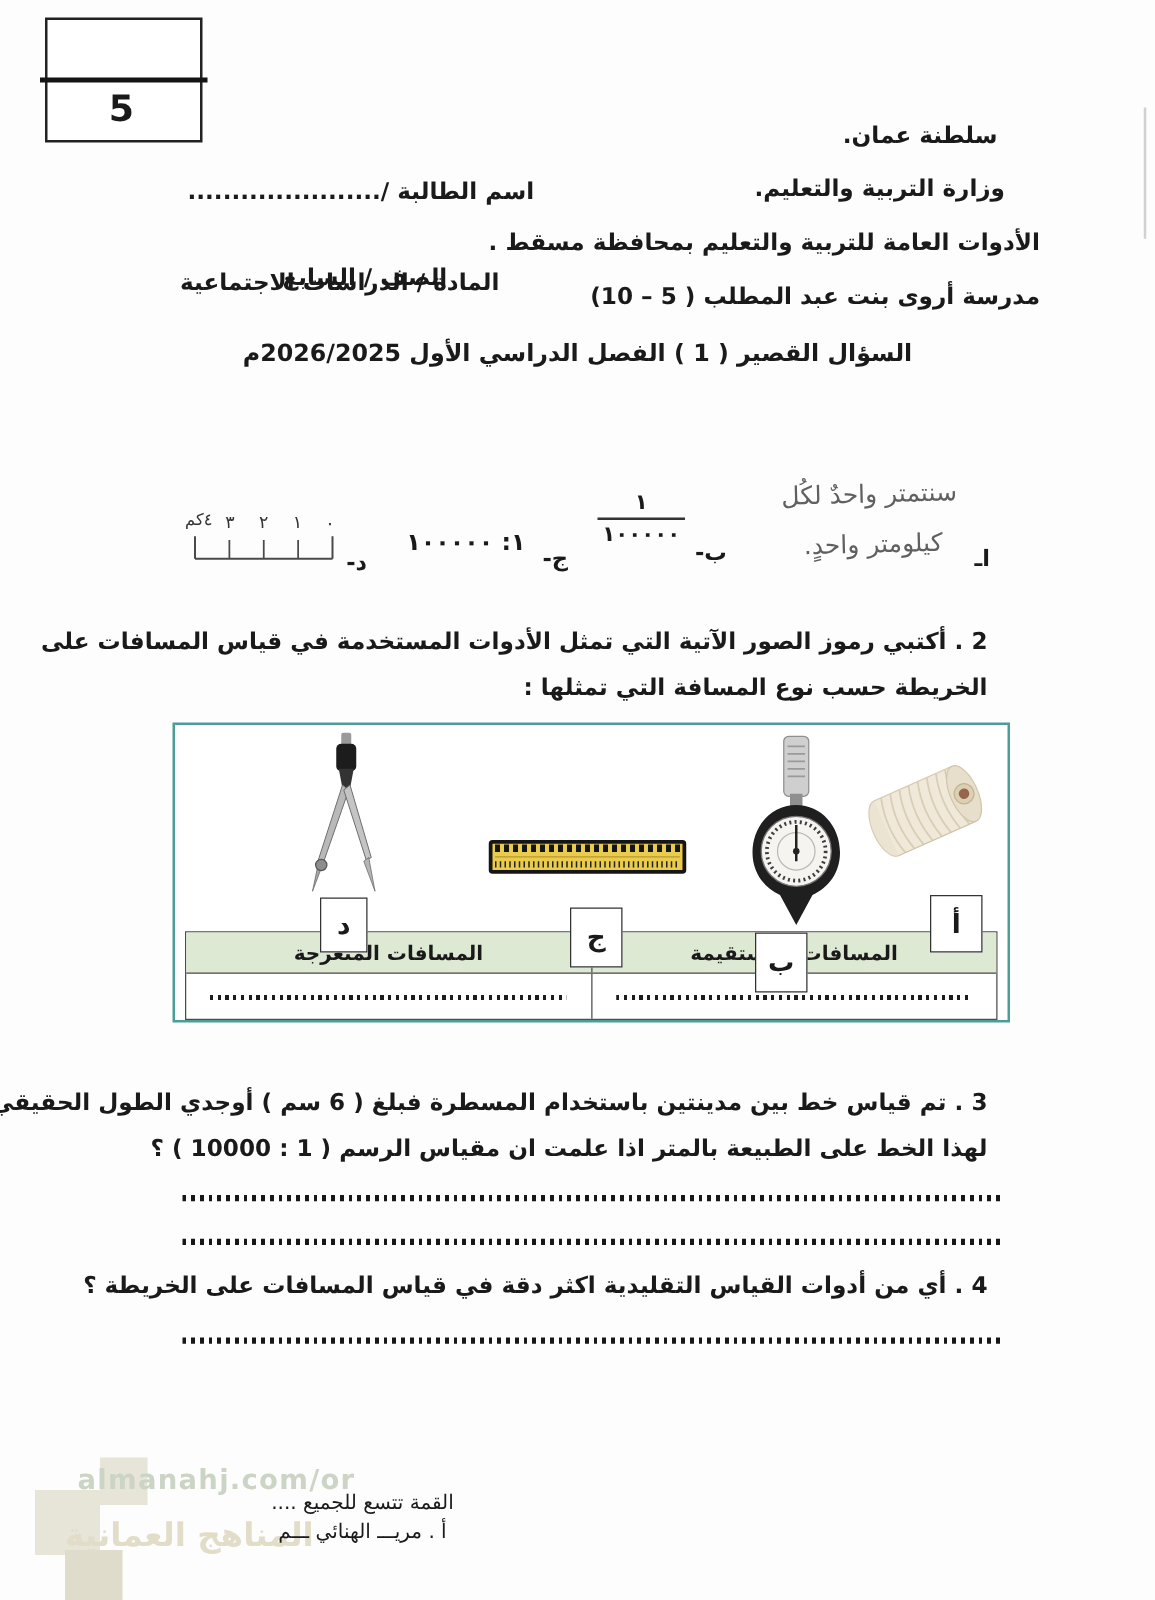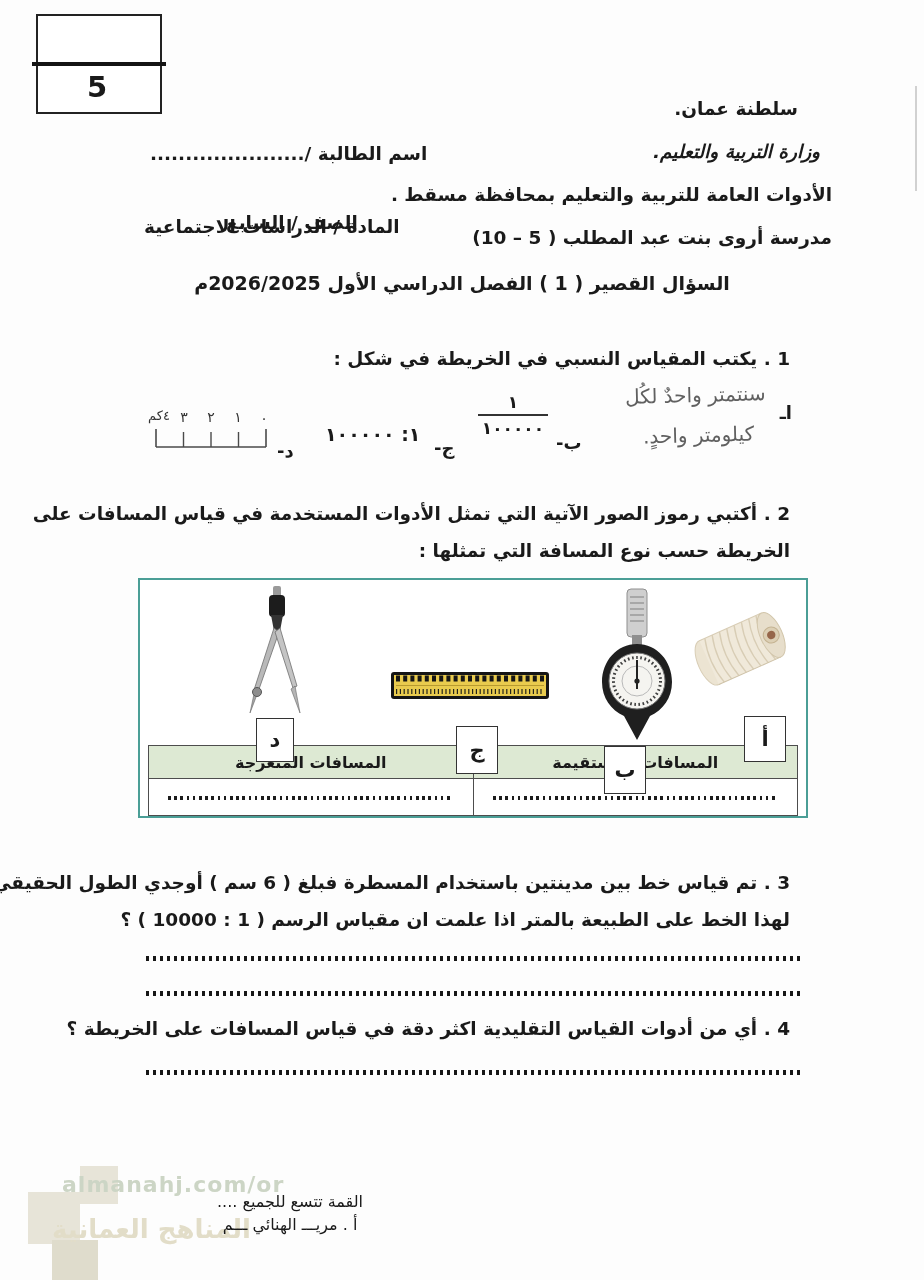--- a/index.html
+++ b/index.html
@@ -50,31 +50,30 @@
 </head>
 <body>
 
 <div class="page">
 
   <div class="score-box"></div>
   <div class="score-divider"></div>
   <div class="score-value">5</div>
 
   <div class="abs rtl h-line" style="right:126px; top:98px;">سلطنة عمان.</div>
-  <div class="abs rtl h-line" style="right:104px; top:141px;font-style:italic;">وزارة التربية والتعليم.</div>
+  <div class="abs rtl h-line" style="right:120px; top:141px;">وزارة التربية والتعليم.</div>
   <div class="abs rtl h-line" style="left:150px;  top:143px;">اسم الطالبة /......................</div>
   <div class="abs rtl h-line" style="right:92px;  top:184px;">الأدوات العامة للتربية والتعليم بمحافظة مسقط .</div>
   <div class="abs rtl h-line" style="left:226px;  top:186px;margin-top:26px;">الصف / السابع</div>
   <div class="abs rtl h-line" style="right:92px;  top:227px;">مدرسة أروى بنت عبد المطلب ( 5 – 10)</div>
   <div class="abs rtl h-line" style="left:144px;  top:216px;">المادة / الدراسات الاجتماعية</div>
   <div class="abs rtl exam-title">السؤال  القصير ( 1 ) الفصل الدراسي الأول  2026/2025م</div>
 
-  <div class="abs rtl q-text" style="right:134px; top:348px;">1 . يكتب المقياس النسبي في الخريطة في شكل :</div>
 
-  <div class="abs rtl opt-label" style="right:132px; top:402px;">اـ</div>
+  <div class="abs rtl opt-label" style="right:132px; top:437px;">اـ</div>
   <div class="abs rtl hand" style="right:158px; top:383px;">سنتمتر واحدٌ لكُل</div>
   <div class="abs rtl hand" style="right:170px; top:423px;">كيلومتر واحدٍ.</div>
 
   <div class="abs rtl opt-label" style="left:556px; top:432px;">ب-</div>
   <div class="frac">
     <div class="num">١</div>
     <div class="den">١٠٠٠٠٠</div>
   </div>
 
   <div class="abs rtl opt-label" style="left:434px; top:437px;">ج-</div>

